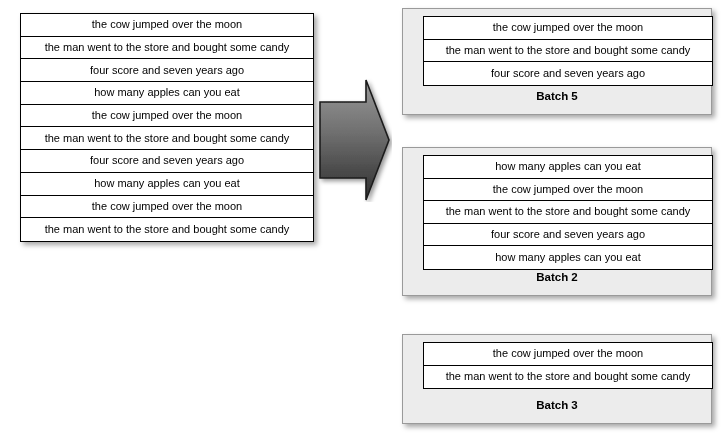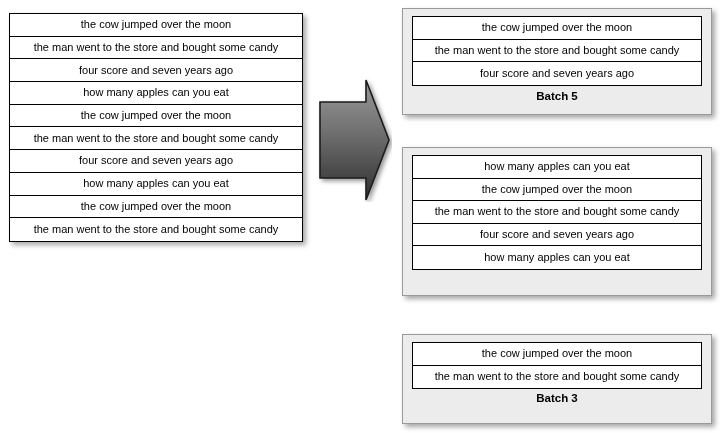--- a/index.html
+++ b/index.html
@@ -16,20 +16,21 @@
     font-family: "Liberation Sans", sans-serif;
     -webkit-font-smoothing: antialiased;
   }
 
   
   .row-table {
     position: absolute;
     border: 1px solid #000000;
     background: #ffffff;
     box-sizing: border-box;
+    margin-left: 11px;
   }
   .row-table.shadowed {
     box-shadow: 3px 3px 5px rgba(0,0,0,0.35);
   }
   .row {
     border-bottom: 1px solid #000000;
     box-sizing: border-box;
     display: flex;
     align-items: center;
     justify-content: center;
@@ -91,21 +92,21 @@
     line-height: 1;
   }
 
   #batch-1 { left: 402px; top: 8px;   width: 310px; height: 107px; }
   #batch-1 .batch-label { bottom: 12px; }
 
   #batch-2 { left: 402px; top: 147px; width: 310px; height: 149px; }
   #batch-2 .batch-label { bottom: 12px; }
 
   #batch-3 { left: 402px; top: 334px; width: 310px; height: 90px; }
-  #batch-3 .batch-label { bottom: 19px; }
+  #batch-3 .batch-label { bottom: 12px; }
 </style>
 </head>
 <body>
 
 <div class="row-table shadowed" id="source-list">
   <div class="row">the cow jumped over the moon</div>
   <div class="row">the man went to the store and bought some candy</div>
   <div class="row">four score and seven years ago</div>
   <div class="row">how many apples can you eat</div>
   <div class="row">the cow jumped over the moon</div>
@@ -142,20 +143,21 @@
 </div>
 
 <div class="batch-panel" id="batch-2">
   <div class="row-table">
     <div class="row">how many apples can you eat</div>
     <div class="row">the cow jumped over the moon</div>
     <div class="row">the man went to the store and bought some candy</div>
     <div class="row">four score and seven years ago</div>
     <div class="row">how many apples can you eat</div>
   </div>
+  <div class="batch-label">Batch 2</div>
 </div>
 
 <div class="batch-panel" id="batch-3">
   <div class="row-table">
     <div class="row">the cow jumped over the moon</div>
     <div class="row">the man went to the store and bought some candy</div>
   </div>
   <div class="batch-label">Batch 3</div>
 </div>
 

